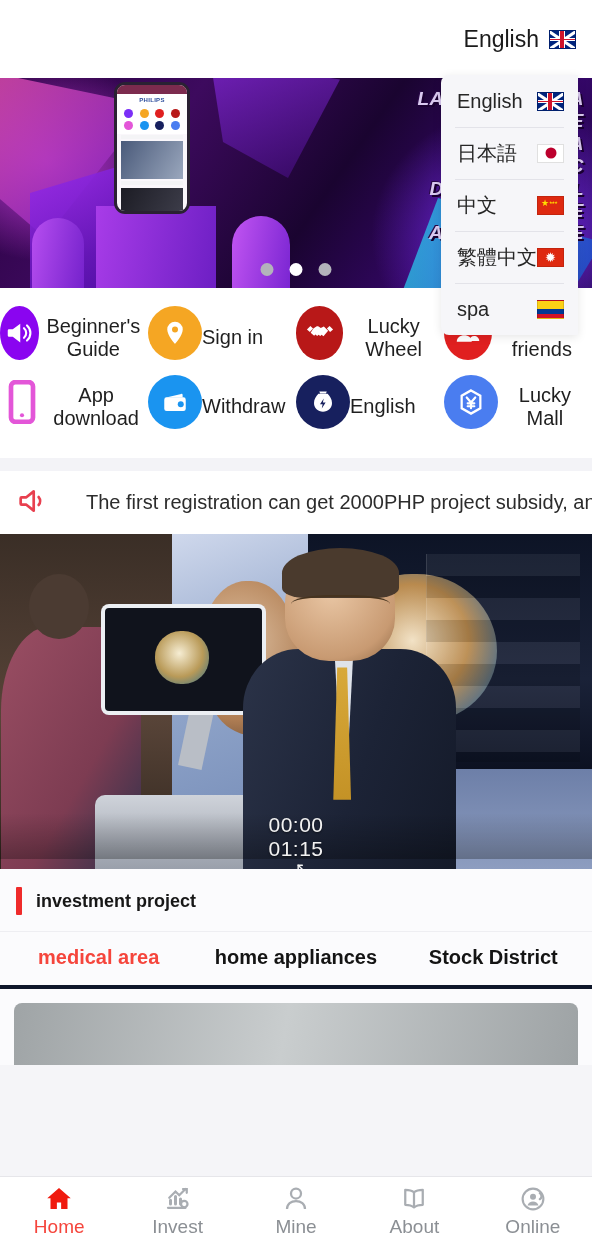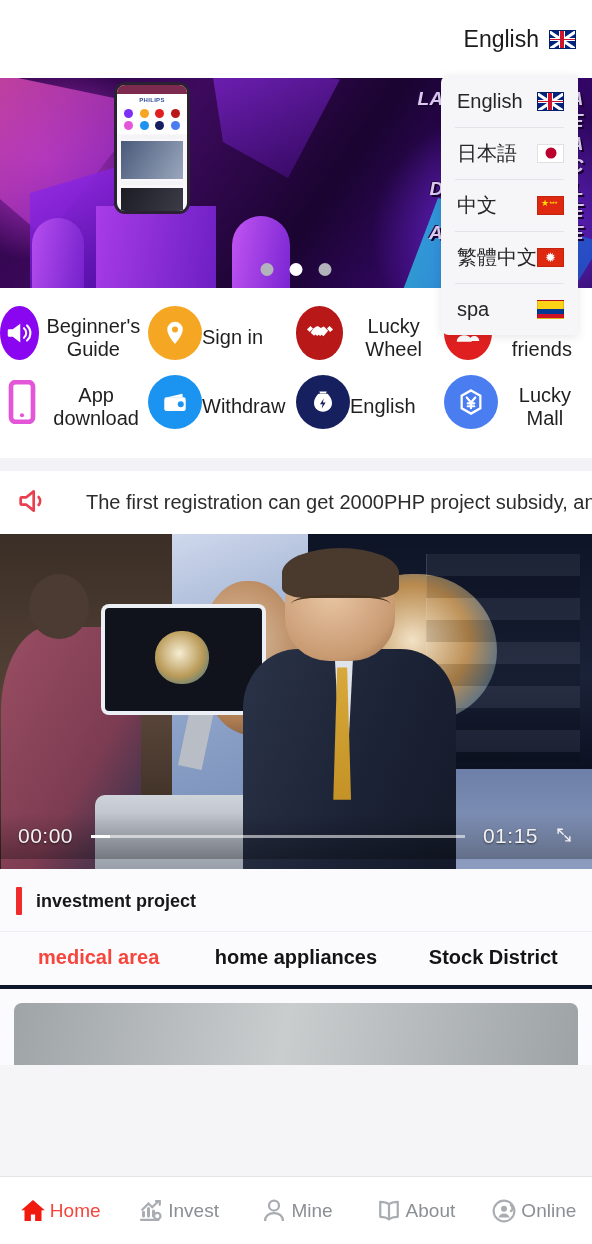--- a/index.html
+++ b/index.html
@@ -381,20 +381,21 @@
     background: #b9bec6;
     transform: rotate(12deg);
   }
 
   .v-controls {
     position: absolute; left: 0; right: 0; bottom: 10px;
     height: 46px;
     display: flex; align-items: center;
     padding: 0 18px;
     background: linear-gradient(180deg, rgba(0,0,0,0), rgba(0,0,0,.28));
+    flex-direction: column;
   }
   .v-time {
     font-size: 21px; color: #f2f2f2;
     letter-spacing: .5px;
     text-shadow: 0 1px 2px rgba(0,0,0,.55);
   }
   .v-bar {
     flex: 1;
     height: 3px;
     margin: 0 18px;
@@ -449,21 +450,21 @@
   .tabbar {
     position: absolute; left: 0; right: 0; bottom: 0;
     height: 68px;
     background: #ffffff;
     border-top: 1px solid #e6e6ea;
     display: flex;
     z-index: 30;
   }
   .tb {
     flex: 1;
-    display: flex; flex-direction: row;
+    display: flex; flex-direction: column;
     align-items: center; justify-content: center;
     gap: 2px;
     cursor: pointer;
   }
   .tb svg { display: block; }
   .tb-label { font-size: 19px; color: #8b8f94; }
   .tb.active .tb-label { color: #f5453c; }
 </style>
 </head>
 <body>

